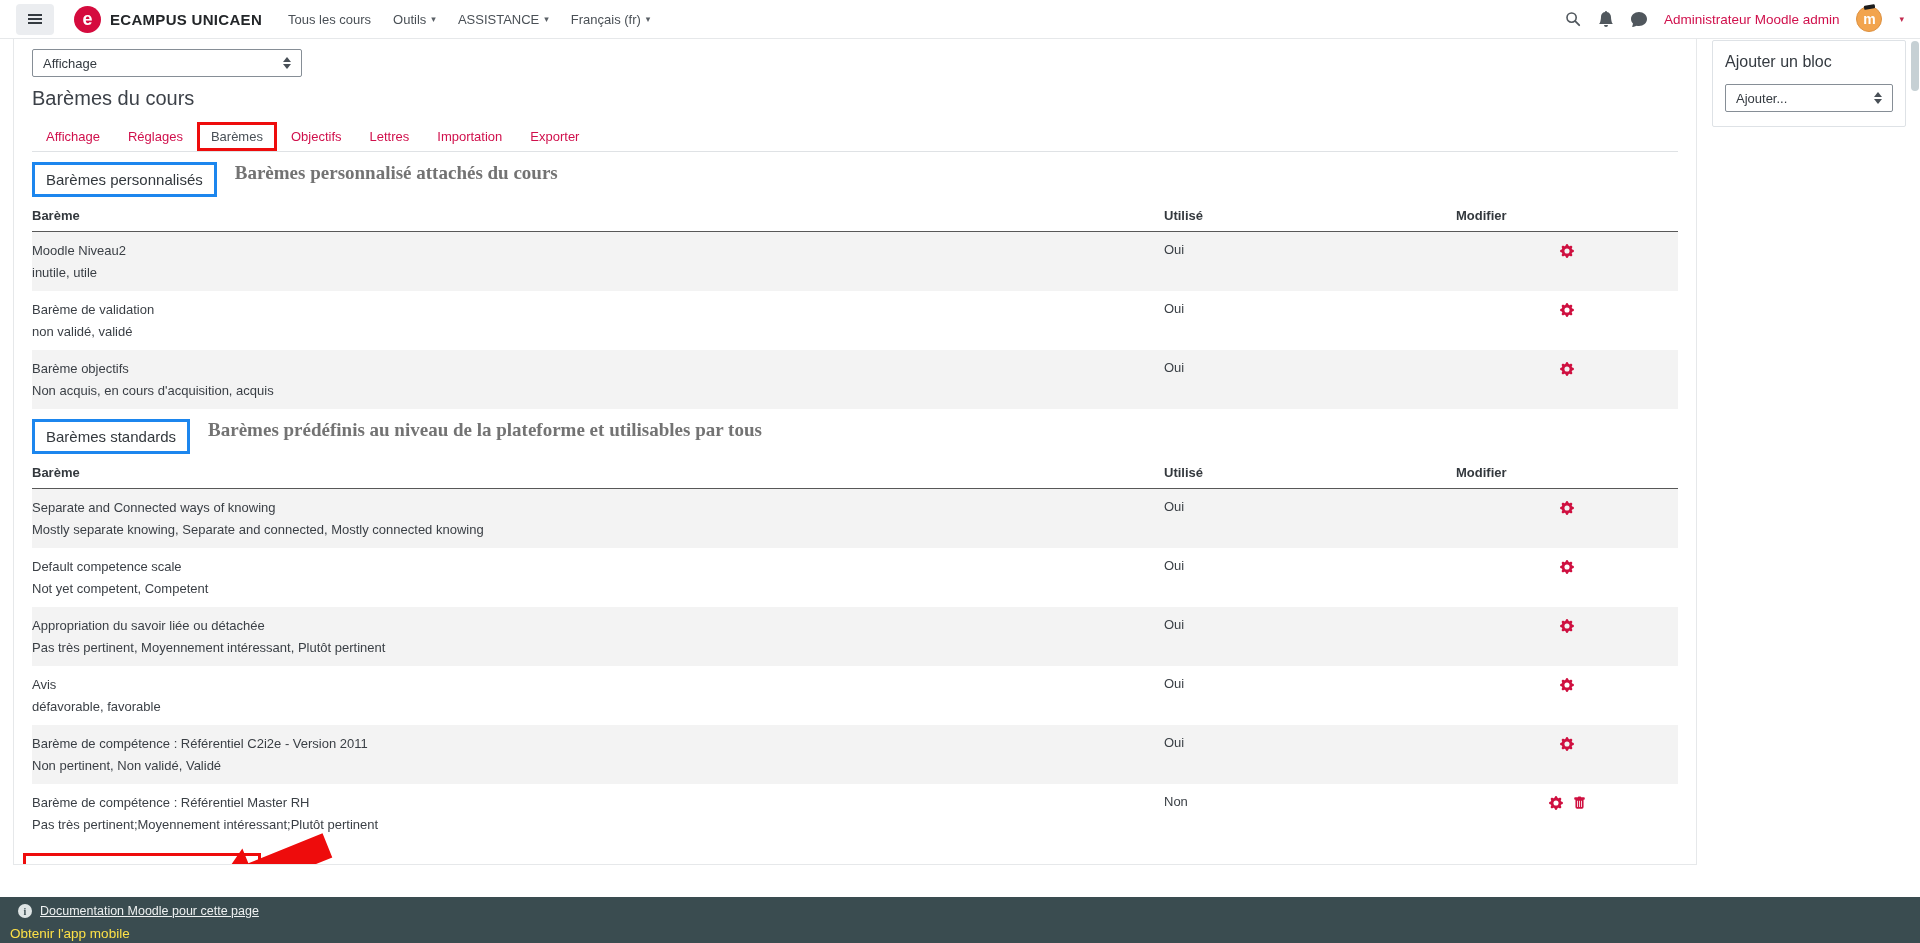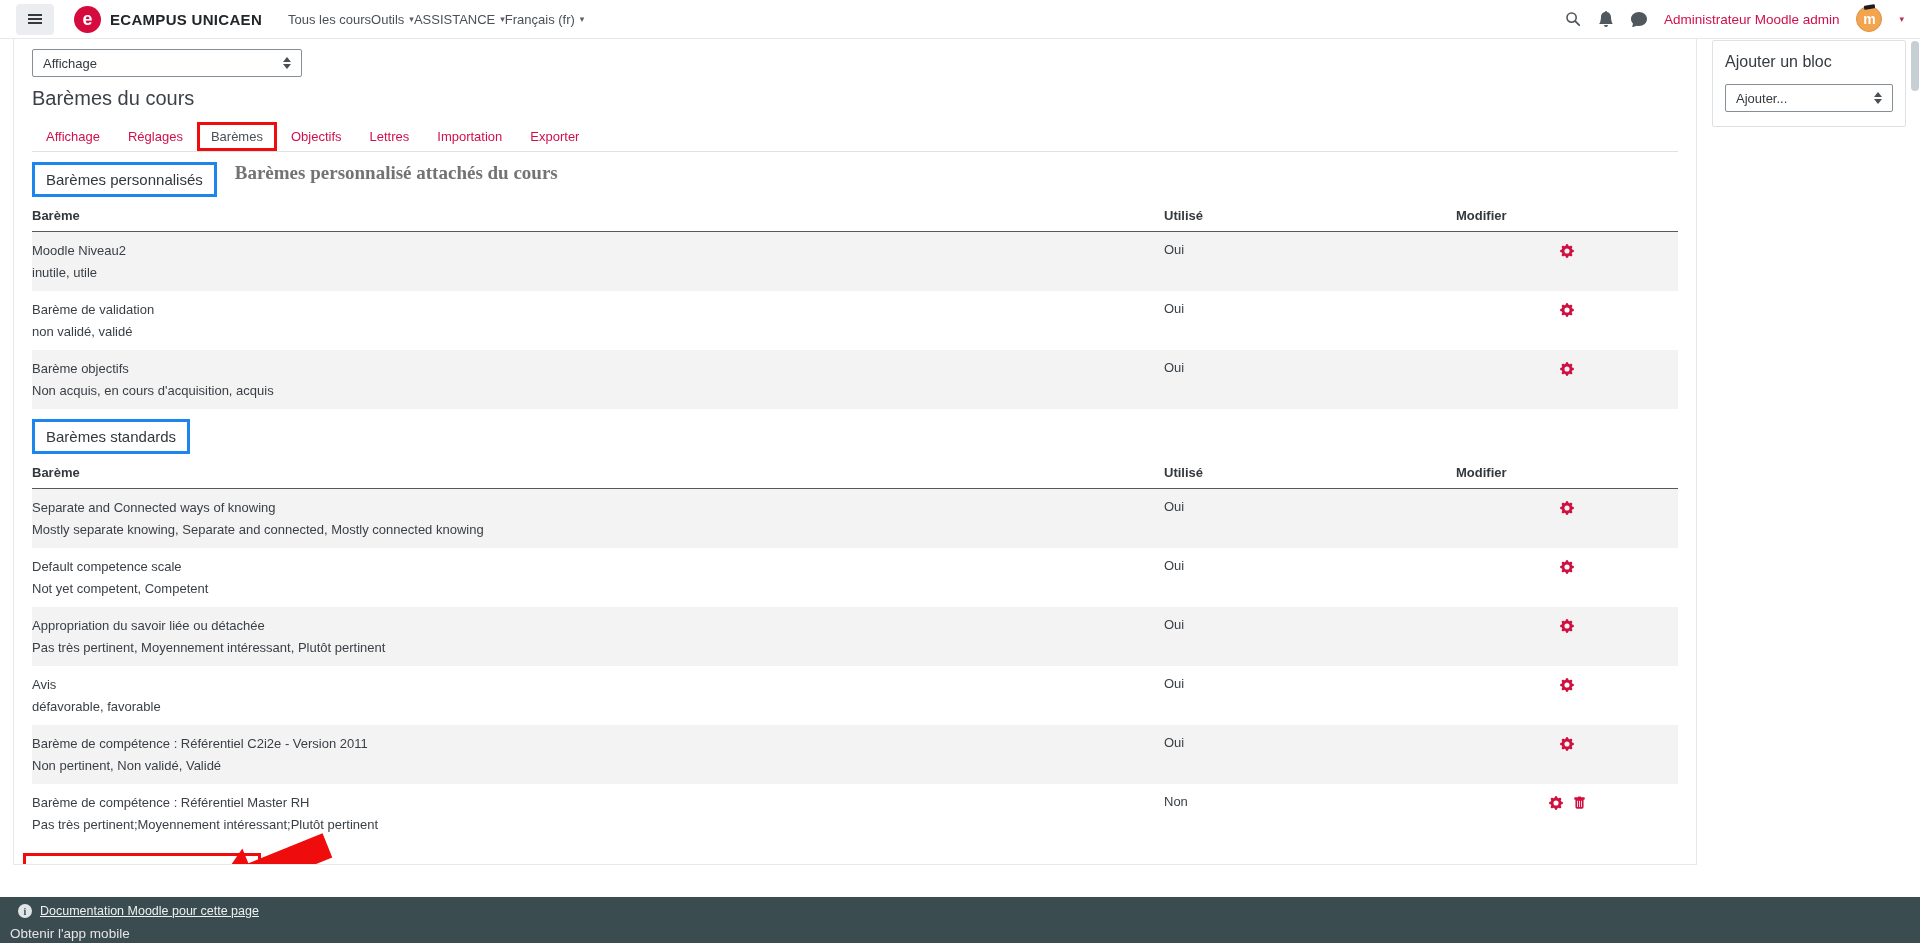--- a/index.html
+++ b/index.html
@@ -13,21 +13,21 @@
   
   .navbar{position:absolute;top:0;left:0;right:0;height:39px;background:#fff;
     border-bottom:1px solid #e6e8ea;display:flex;align-items:center;padding:0 16px;gap:14px;z-index:5}
   .burger{width:38px;height:31px;background:#ebedf0;border:none;border-radius:4px;
     display:flex;align-items:center;justify-content:center;cursor:pointer;padding:0}
   .burger span{display:block;width:14px;height:2px;background:#343a40;box-shadow:0 -4px 0 #343a40,0 4px 0 #343a40}
   .brand{display:flex;align-items:center;gap:9px;margin-left:6px;cursor:pointer}
   .logo-circle{width:27px;height:27px;border-radius:50%;background:#d50b3e;color:#fff;
     display:flex;align-items:center;justify-content:center;font-weight:700;font-size:18px;line-height:1}
   .brand-name{font-size:15px;font-weight:700;color:#232629;letter-spacing:.3px;white-space:nowrap}
-  .nav-links{display:flex;align-items:center;margin-left:12px;font-size:13px;color:#4a5056}
+  .nav-links{display:flex;align-items:center;gap:22px;margin-left:12px;font-size:13px;color:#4a5056}
   .nav-link{display:flex;align-items:center;gap:5px;cursor:pointer;white-space:nowrap}
   .caret{font-size:9px;color:#5a6066;line-height:1}
   .nav-right{margin-left:auto;display:flex;align-items:center;gap:17px}
   .nav-icon{display:flex;align-items:center;cursor:pointer}
   .user-name{color:#d0104c;font-size:13.5px;cursor:pointer;white-space:nowrap}
   .avatar{width:26px;height:26px;border-radius:50%;background:#f2a44e;border:1px solid #dd9140;
     color:#fff;font-weight:700;font-size:14px;display:flex;align-items:center;justify-content:center;
     position:relative;cursor:pointer}
   .avatar .cap{position:absolute;top:-2px;left:7px;width:11px;height:4px;background:#1d1d1d;
     border-radius:1px;transform:rotate(-10deg)}
@@ -82,21 +82,21 @@
   .scroll-thumb{position:absolute;right:1px;top:41px;width:8px;height:50px;background:#c6d0d4;border-radius:4px}
 
   
   .footer{position:absolute;left:0;right:0;top:897px;height:46px;background:#3a4c50;color:#eef1f1;padding-top:7px}
   .doc-row{display:flex;align-items:center;gap:8px;padding-left:18px;font-size:12.5px}
   .info-badge{width:14px;height:14px;border-radius:50%;background:#dfe5e5;color:#3a4c50;
     font-weight:700;font-size:10px;display:flex;align-items:center;justify-content:center;
     font-family:"Liberation Serif","DejaVu Serif",serif;flex:0 0 auto}
   .doc-link{color:#eef1f1;text-decoration:underline;cursor:pointer}
   .app-row{padding-left:10px;margin-top:8px;font-size:13.5px}
-  .app-link{color:#e5e5e5;cursor:pointer}
+  .app-link{color:#fde047;cursor:pointer}
 </style>
 </head>
 <body>
 
 <header class="navbar">
   <button class="burger">
       <span></span>
     </button>
   <div class="brand">
     <span class="logo-circle">e</span>
@@ -214,20 +214,21 @@
               <svg width="14" height="14" viewBox="0 0 16 16" fill="#cf1040">
                 <path d="M9.405 1.05c-.413-1.4-2.397-1.4-2.81 0l-.1.34a1.464 1.464 0 0 1-2.105.872l-.31-.17c-1.283-.698-2.686.705-1.987 1.987l.169.311c.446.82.023 1.841-.872 2.105l-.34.1c-1.4.413-1.4 2.397 0 2.81l.34.1a1.464 1.464 0 0 1 .872 2.105l-.17.31c-.698 1.283.705 2.686 1.987 1.987l.311-.169a1.464 1.464 0 0 1 2.105.872l.1.34c.413 1.4 2.397 1.4 2.81 0l.1-.34a1.464 1.464 0 0 1 2.105-.872l.31.17c1.283.698 2.686-.705 1.987-1.987l-.169-.311a1.464 1.464 0 0 1 .872-2.105l.34-.1c1.4-.413 1.4-2.397 0-2.81l-.34-.1a1.464 1.464 0 0 1-.872-2.105l.17-.31c.698-1.283-.705-2.686-1.987-1.987l-.311.169a1.464 1.464 0 0 1-2.105-.872l-.1-.34zM8 10.93a2.929 2.929 0 1 1 0-5.86 2.929 2.929 0 0 1 0 5.858z"></path>
               </svg>
             </span></td>
         </tr>
       </tbody>
   </table>
 
   <div class="section-head">
     <div class="blue-box">Barèmes standards</div>
+    <div class="blue-note">Barèmes prédéfinis au niveau de la plateforme et utilisables par tous</div>
   </div>
   <table class="scales">
     <thead>
       <tr>
         <th>Barème</th>
         <th class="c-used">Utilisé</th>
         <th class="c-mod">Modifier</th>
       </tr>
     </thead>
     <tbody>

